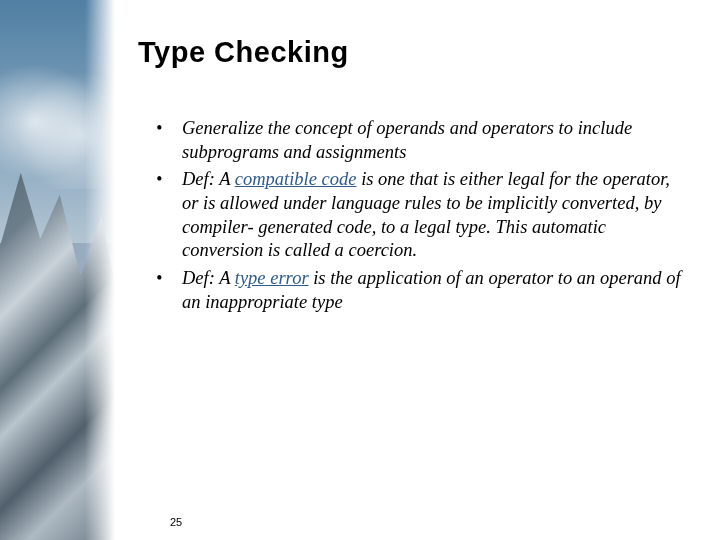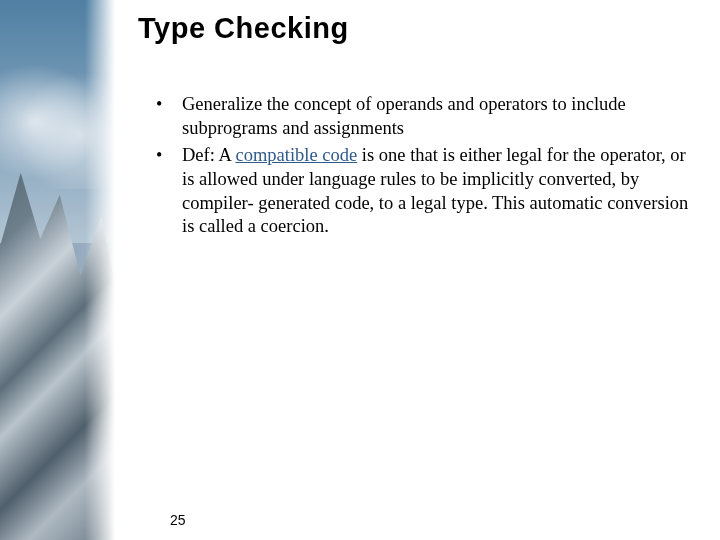--- a/index.html
+++ b/index.html
@@ -32,33 +32,34 @@
     clip-path: polygon(0% 20%, 18% 0%, 35% 18%, 52% 6%, 70% 28%, 88% 12%, 100% 30%, 100% 100%, 0% 100%);
   }
   .sidebar .fade {
     position: absolute; right: 0; top: 0; width: 30px; height: 100%;
     background: linear-gradient(to right, rgba(255,255,255,0) 0%, rgba(255,255,255,1) 100%);
   }
   .content {
     position: absolute;
     left: 115px; top: 0;
     width: 605px; height: 452px;
-    padding: 12px 30px 0 15px;
+    padding: 36px 30px 0 15px;
   }
   .title {
     font-family: Arial, Helvetica, sans-serif;
     font-size: 29px;
     color: #000;
     margin-bottom: 48px;
     margin-left: 8px;
     letter-spacing: 0.5px;
   }
   ul.bullets {
     list-style: none;
     margin-left: 26px;
+    font-style: italic;
   }
   ul.bullets > li {
     position: relative;
     font-size: 18.5px;
     line-height: 1.28;
     color: #000;
     margin-bottom: 4px;
     padding-left: 26px;
   }
   ul.bullets > li::before {
@@ -79,21 +80,21 @@
     left: 0; bottom: 12px;
     width: 720px;
     padding: 0 30px 0 170px;
     display: flex;
     justify-content: space-between;
     align-items: baseline;
     font-family: Arial, Helvetica, sans-serif;
     font-size: 10px;
     color: #000;
   }
-  .footer .pagenum { font-size: 14px; margin-top: 17px; }
+  .footer .pagenum { font-size: 11px; margin-top: 17px; }
 </style>
 </head>
 <body>
 
 <div class="sidebar">
   <div class="sky"></div>
   <div class="clouds"></div>
   <div class="mountain"></div>
   <div class="fade"></div>
 </div>
@@ -101,18 +102,21 @@
 <div class="content">
   <h1 class="title">Type Checking</h1>
 
   <ul class="bullets">
     <li>
       <span>Generalize the concept of operands and operators to include subprograms and assignments</span><span></span>
     </li>
     <li>
       <span>Def: A </span><span class="term">compatible code</span><span> is one that is either legal for the operator, or is allowed under language rules to be implicitly converted, by compiler- generated code, to a legal type.  This automatic conversion is called a coercion.</span>
     </li>
+    <li>
+      <span>Def: A </span><span class="term">type error</span><span> is the application of an operator to an operand of an inappropriate type</span>
+    </li>
   </ul>
 </div>
 
 <div class="footer">
   <span class="pagenum">25</span>
 </div>
 
 </body></html>

